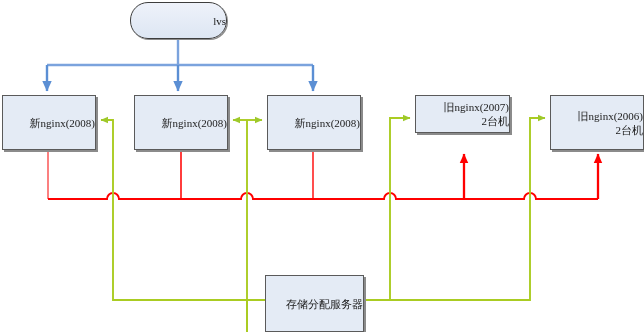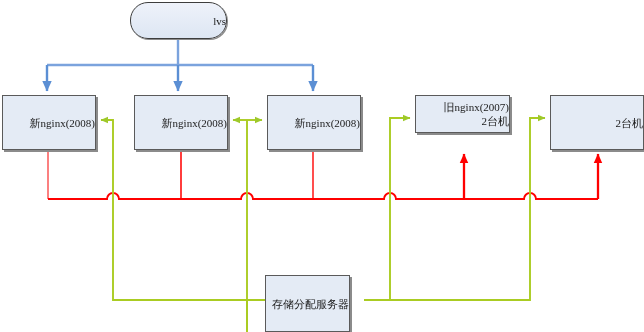--- a/index.html
+++ b/index.html
@@ -97,21 +97,22 @@
 
 <div class="node" style="left:415px;top:95px;width:95px;height:38px;">
   <span>
     <span>旧nginx(2007)</span>
     <span class="l2">2台机</span>
   </span>
 </div>
 
 <div class="node" style="left:550px;top:95px;width:94px;height:55px;">
   <span>
+    <span>旧nginx(2006)</span>
     <span class="l2">2台机</span>
   </span>
 </div>
 
-<div class="node" style="left:265px;top:275px;width:85px;height:57px;">
+<div class="node" style="left:265px;top:275px;width:99px;height:57px;">
   <span>
     <span>存储分配服务器</span>
   </span>
 </div>
 
 </body></html>

